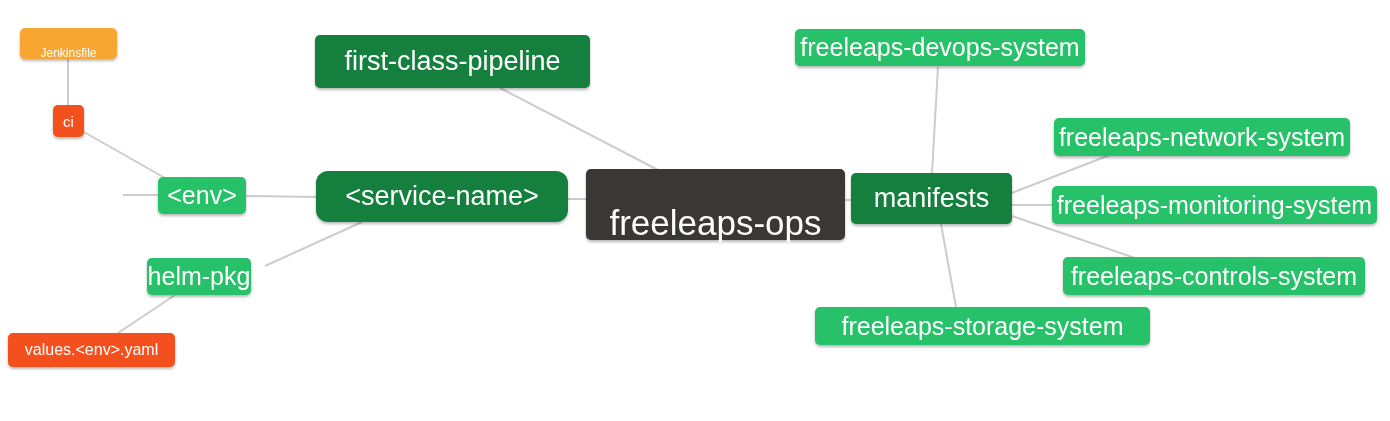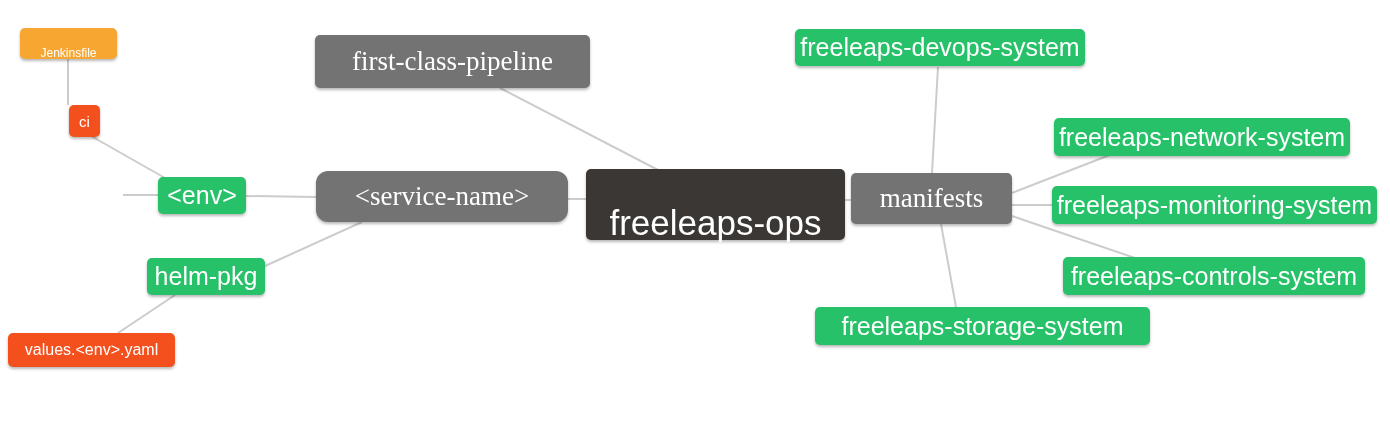--- a/index.html
+++ b/index.html
@@ -32,40 +32,40 @@
     justify-content: center;
     color: #ffffff;
     border-radius: 5px;
     box-shadow: 0 2px 3px rgba(0,0,0,0.28);
     white-space: nowrap;
     cursor: pointer;
     box-sizing: border-box;
     line-height: 1;
   }
   .dark   { background: #3b3735; }
-  .blue   { background: #737373; font-family: Liberation Serif, serif; }
+  .blue   { background: #15803d; }
   .green  { background: #26c169; }
   .red    { background: #f4501e; }
   .orange { background: #f7a631; }
 
   .fz35 { font-size: 35px; align-items: flex-end; }
   .fz27 { font-size: 27px; }
   .fz20 { font-size: 25px; }
   .fz16 { font-size: 16px; }
-  .fz15 { font-size: 15px; margin-left: 16px; }
+  .fz15 { font-size: 15px; }
   .fz14 { font-size: 12px; align-items: flex-end; }
 
   
   #n-jenkinsfile { left: 20px;  top: 28px;  width: 97px;  height: 31px; }
   #n-ci          { left: 53px;  top: 105px; width: 31px;  height: 32px; }
   #n-argo-app    { left: 31px;  top: 178px; width: 92px;  height: 33px; }
   #n-env         { left: 158px; top: 177px; width: 88px;  height: 37px; }
   #n-fcp         { left: 315px; top: 35px;  width: 275px; height: 53px; }
   #n-service     { left: 316px; top: 171px; width: 252px; height: 51px; border-radius: 12px; }
-  #n-helm-pkg    { left: 147px; top: 258px; width: 118px; height: 37px; }
+  #n-helm-pkg    { left: 147px; top: 258px; width: 104px; height: 37px; }
   #n-values      { left: 8px;   top: 333px; width: 167px; height: 34px; }
   #n-root        { left: 586px; top: 169px; width: 259px; height: 71px; }
   #n-manifests   { left: 851px; top: 173px; width: 161px; height: 51px; }
   #n-devops      { left: 795px; top: 29px;  width: 290px; height: 37px; }
   #n-network     { left: 1054px; top: 118px; width: 296px; height: 38px; }
   #n-monitoring  { left: 1052px; top: 186px; width: 325px; height: 38px; }
   #n-controls    { left: 1063px; top: 257px; width: 302px; height: 38px; }
   #n-storage     { left: 815px;  top: 307px; width: 335px; height: 38px; }
 </style>
 </head>

